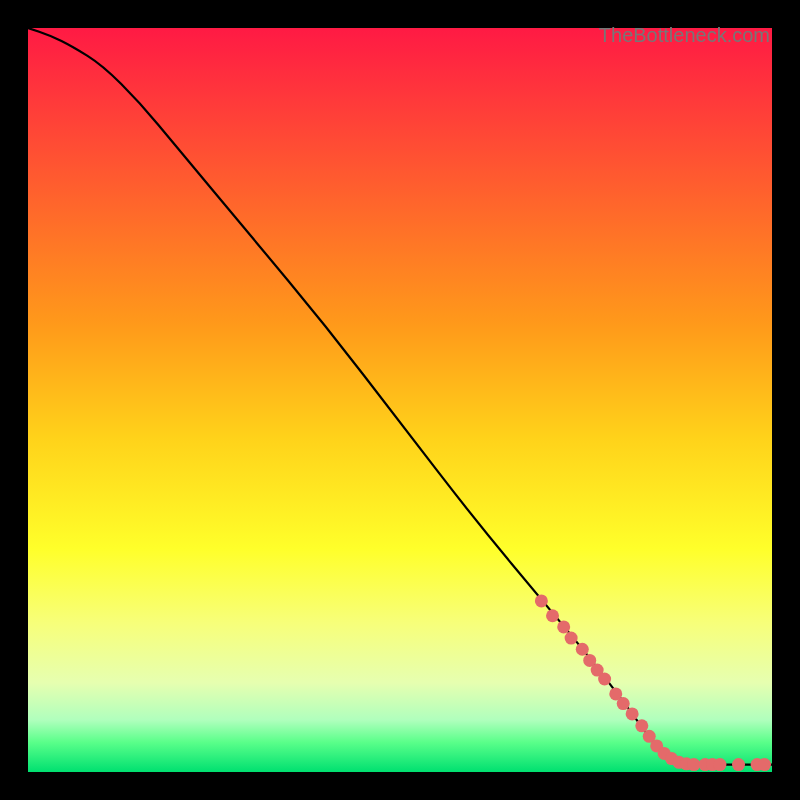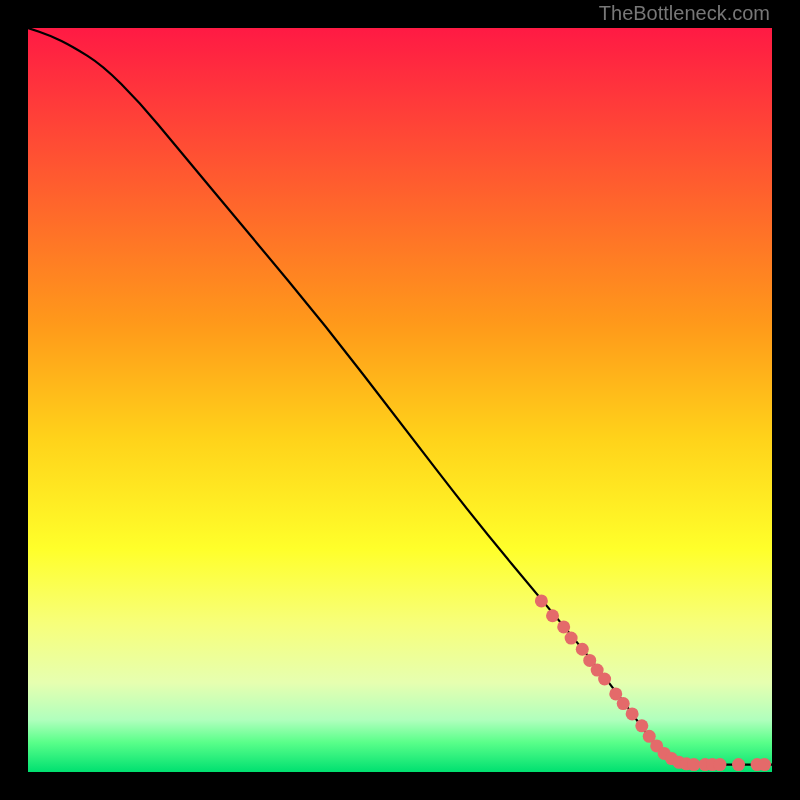--- a/index.html
+++ b/index.html
@@ -31,21 +31,21 @@
       #ffff2a 70%,
       #f7ff7a 80%,
       #e6ffb0 88%,
       #b0ffbd 93%,
       #5aff8a 96%,
       #00e070 100%
     );
   }
   .attribution {
     position: absolute;
-    top: 2px;
+    top: 24px;
     right: 30px;
     color: #777;
     font-size: 20px;
     font-weight: 500;
     z-index: 5;
   }
   svg.curve {
     position: absolute;
     inset: 0;
     z-index: 3;

